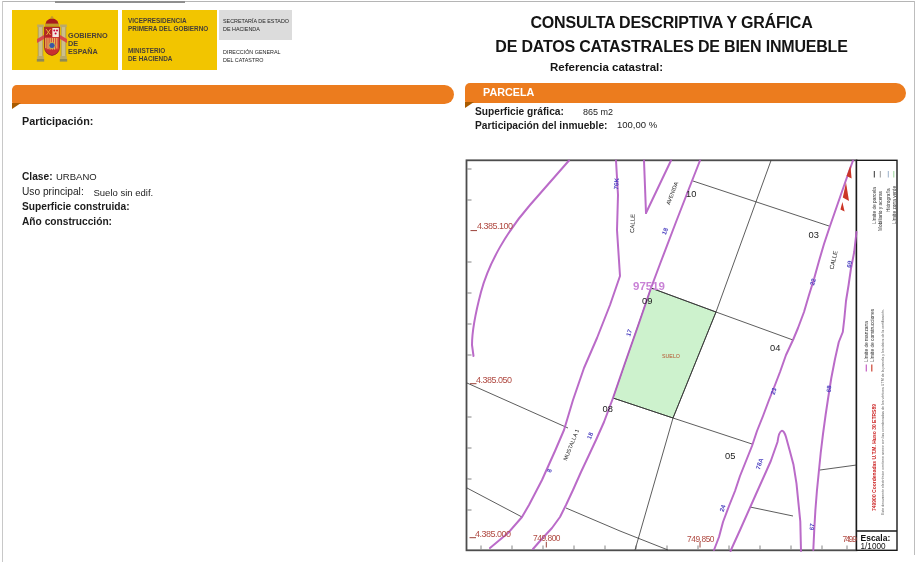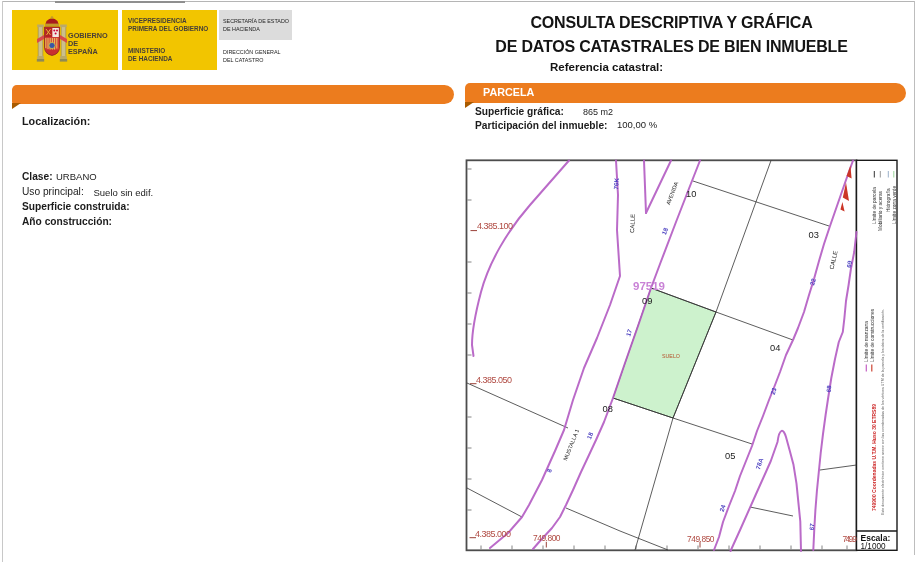--- a/index.html
+++ b/index.html
@@ -75,21 +75,21 @@
 
 <div class="abs" style="left:12px;top:103px;width:0;height:0;border-top:6px solid #A85A00;border-right:9px solid transparent;"></div>
 
 
 <div class="abs" style="left:464.5px;top:83px;width:441px;height:19.5px;background:#EC7C1E;border-radius:5px 10px 10px 2px;"></div>
 
 <div class="abs" style="left:464.5px;top:102.3px;width:0;height:0;border-top:6px solid #A85A00;border-right:9px solid transparent;"></div>
 
 <div class="abs" style="left:475px;top:85.5px;font-size:10.8px;font-weight:bold;color:#fff;margin-left:8px;">PARCELA</div>
 
-<div class="abs" style="left:22px;top:114.5px;font-size:10.8px;font-weight:bold;color:#1c1c1c;">Localización:</div>
+<div class="abs" style="left:22px;top:114.5px;font-size:10.8px;font-weight:bold;color:#1c1c1c;">Participación:</div>
 
 <div class="abs" style="left:22px;top:170.5px;font-size:10.2px;font-weight:bold;color:#1c1c1c;">Clase:</div>
 <div class="abs" style="left:56px;top:171px;font-size:9.5px;color:#1c1c1c;">URBANO</div>
 
 <div class="abs" style="left:22px;top:185.5px;font-size:10.2px;font-weight:normal;color:#1c1c1c;">Uso principal:</div>
 <div class="abs" style="left:93.5px;top:186.5px;font-size:9.5px;color:#1c1c1c;">Suelo sin edif.</div>
 
 <div class="abs" style="left:22px;top:200.5px;font-size:10.2px;font-weight:bold;color:#1c1c1c;">Superficie construida:</div>
 
 <div class="abs" style="left:22px;top:215.5px;font-size:10.2px;font-weight:bold;color:#1c1c1c;">Año construcción:</div>

